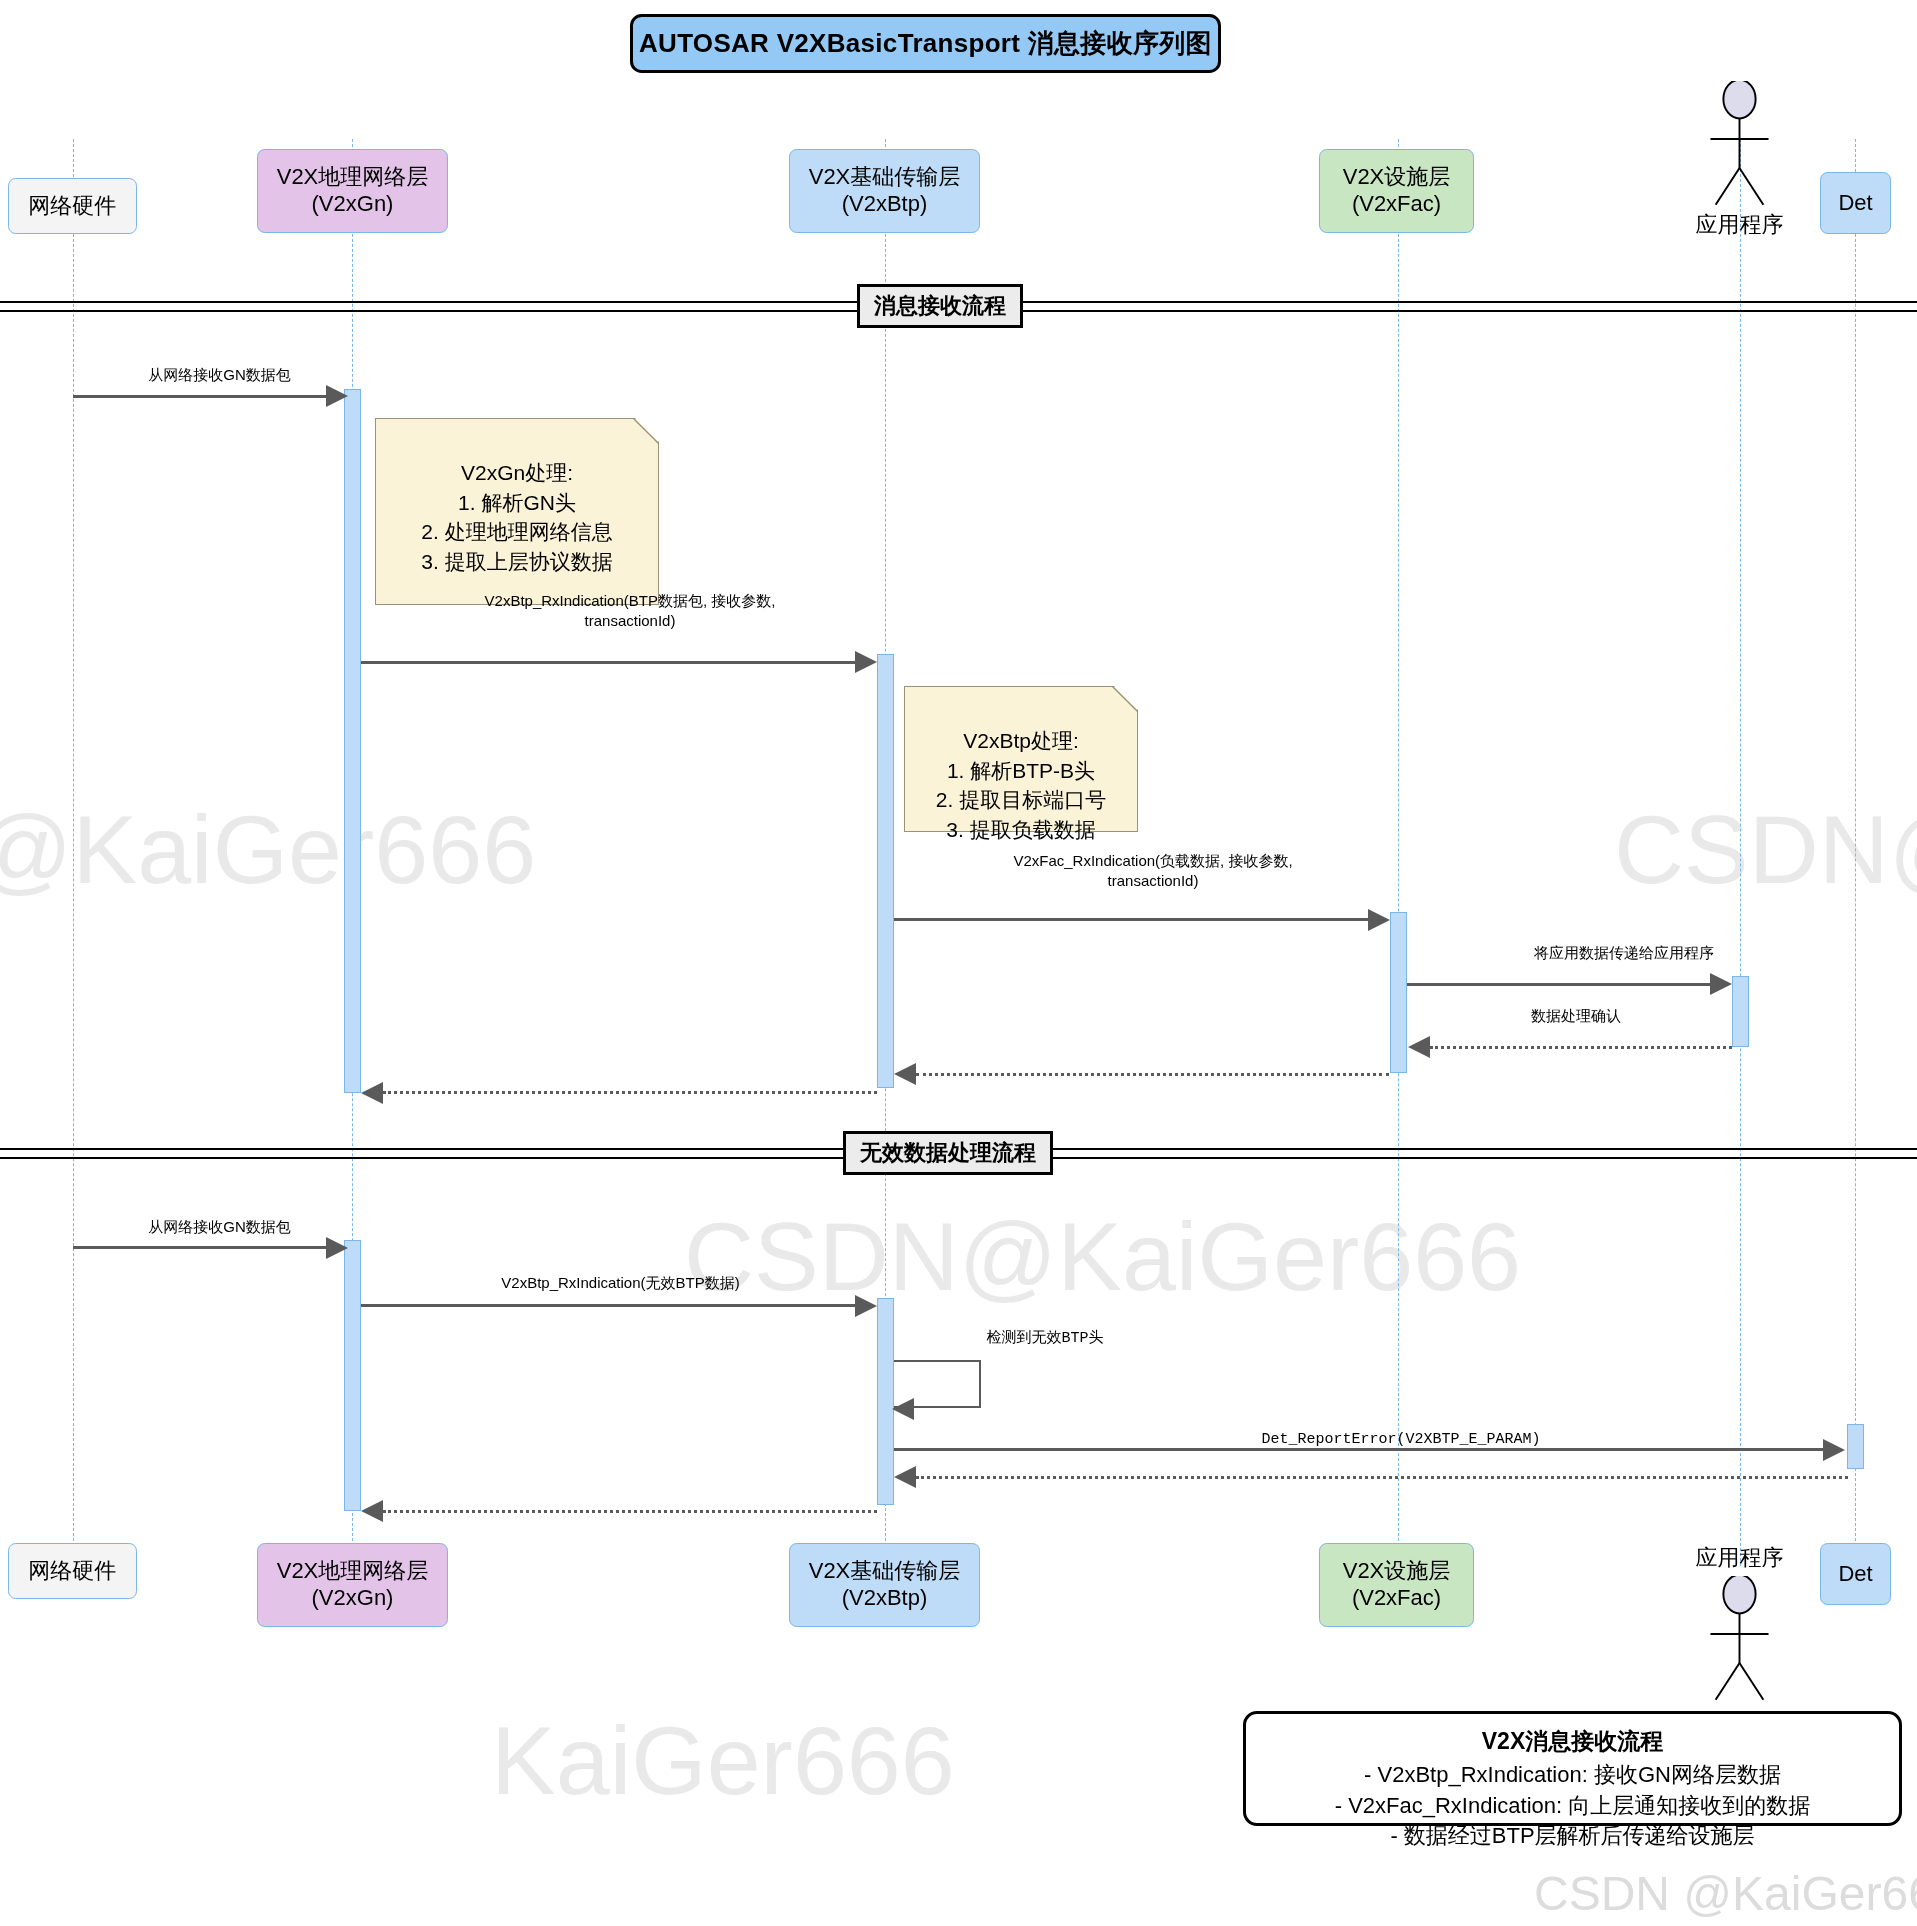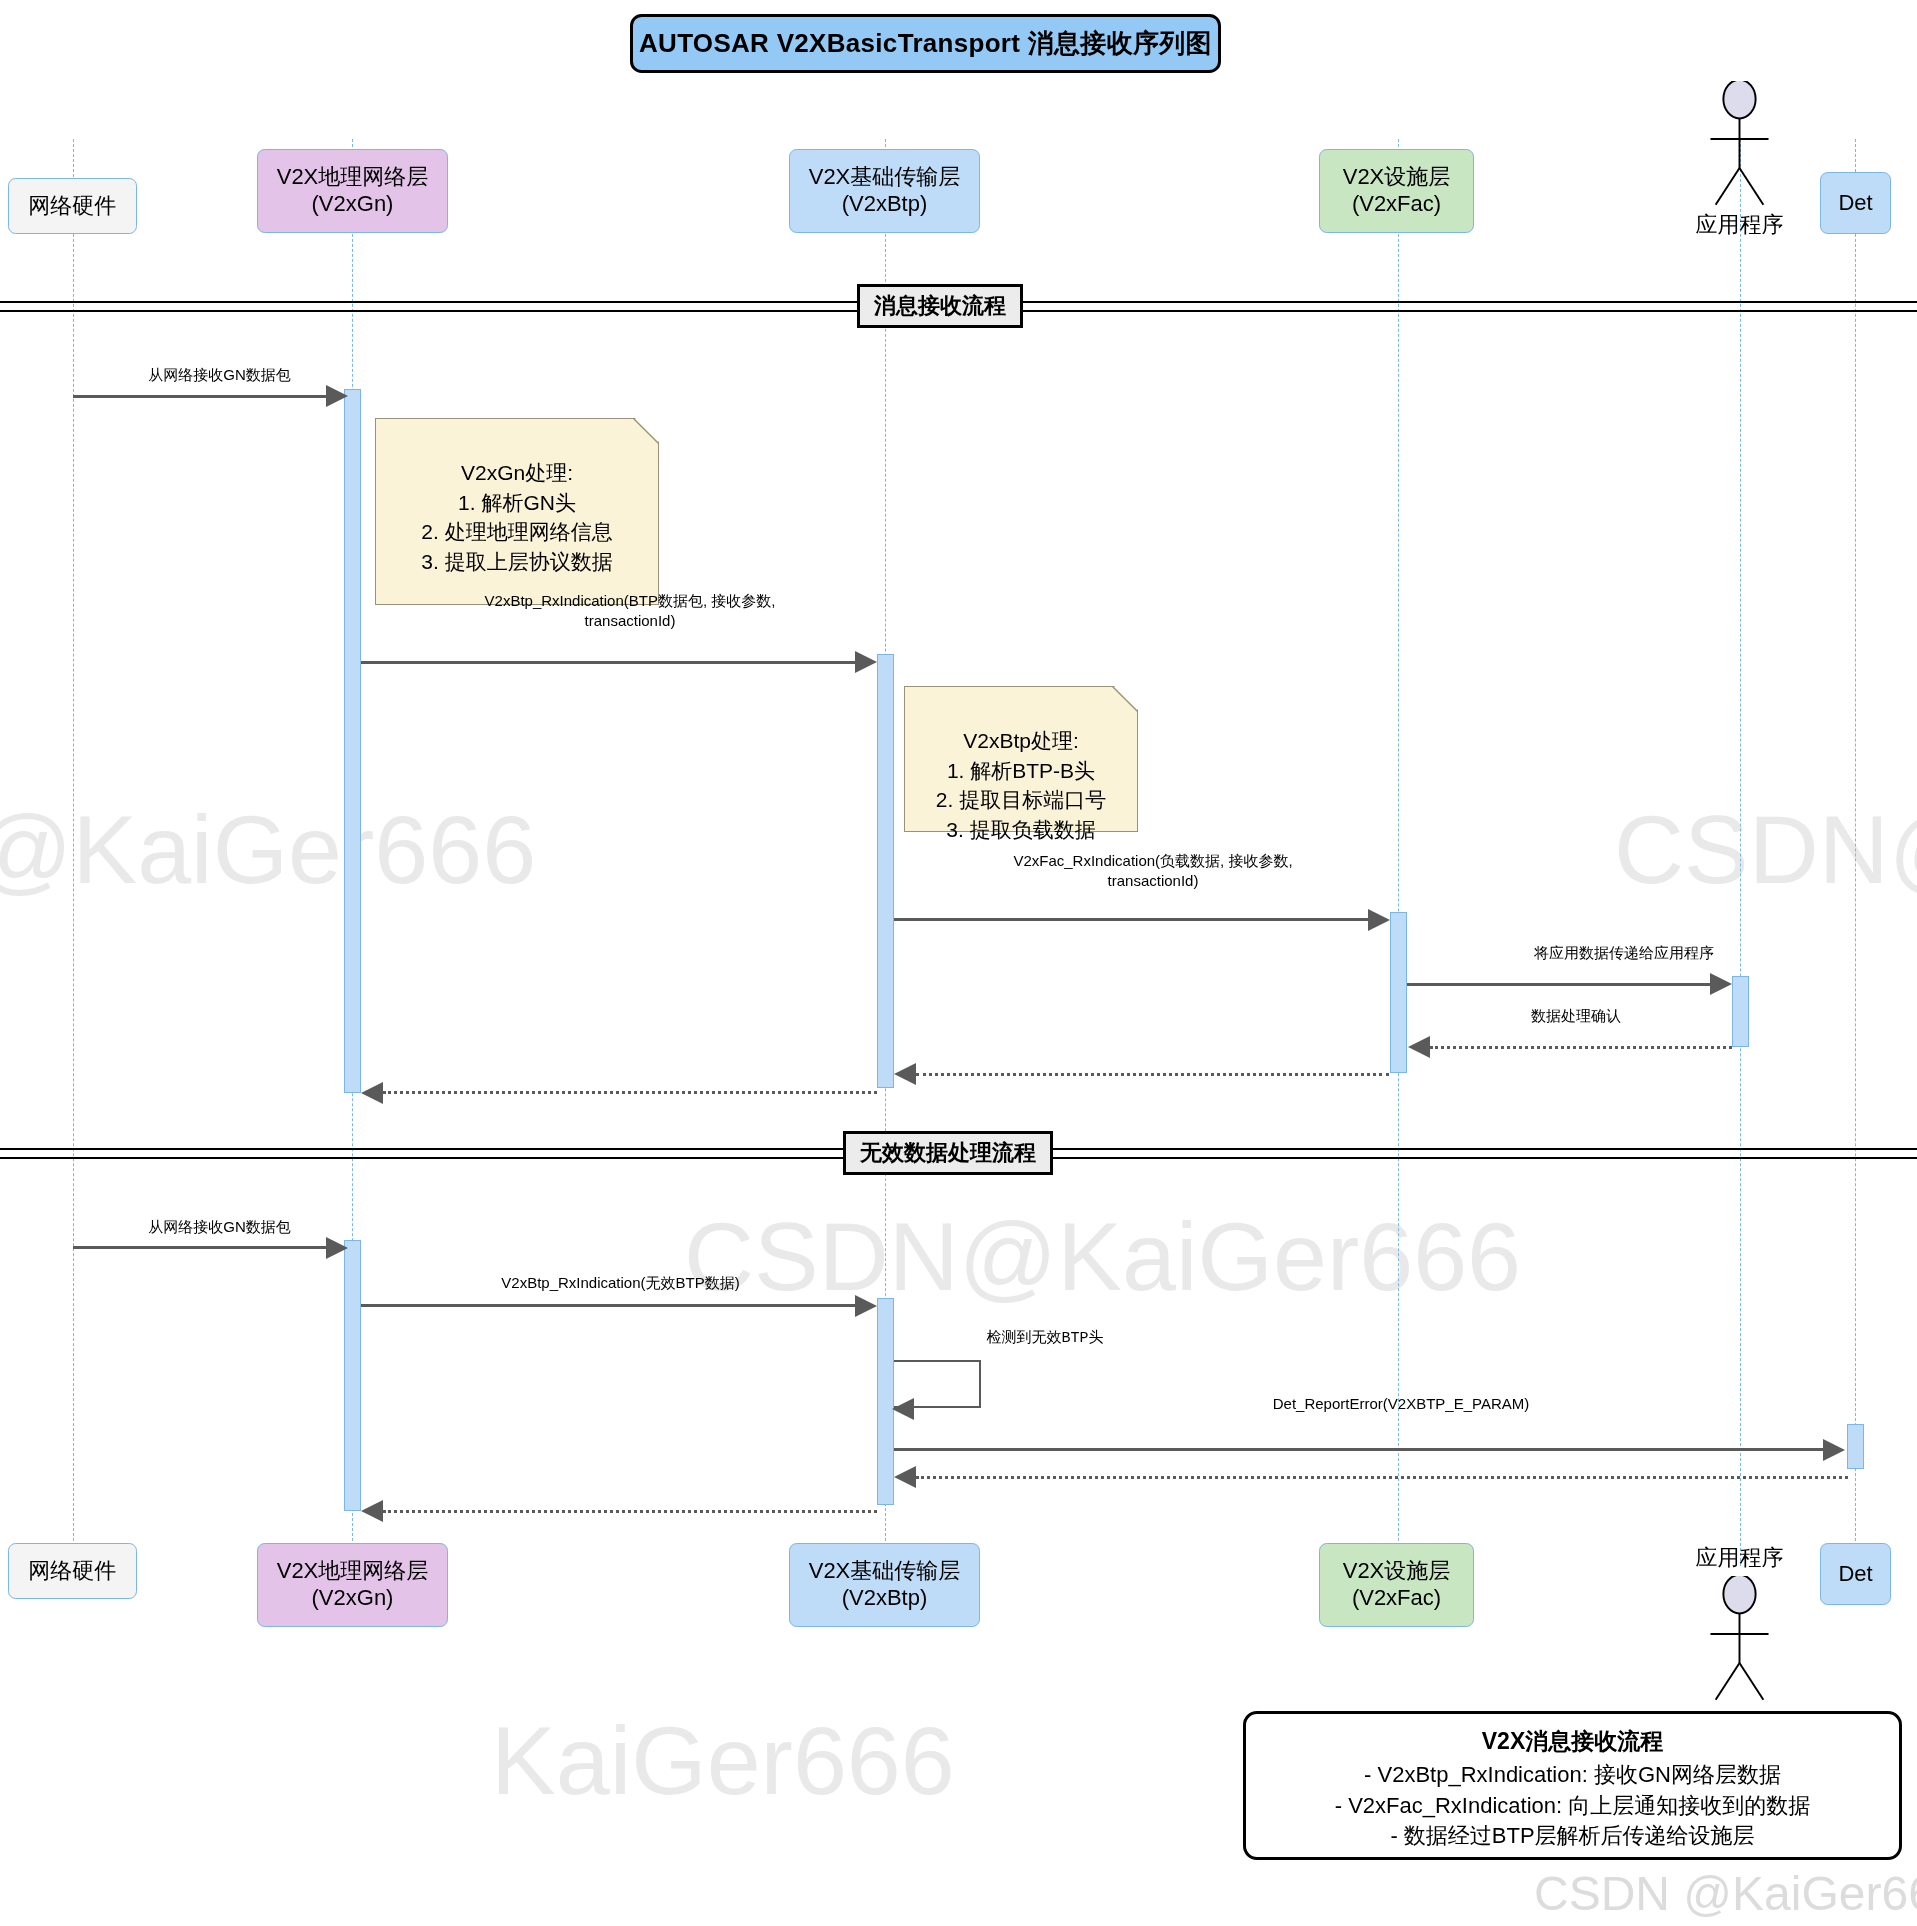--- a/index.html
+++ b/index.html
@@ -327,21 +327,21 @@
   <div class="arrow-r" style="left:326px; top:1237px;"></div>
 
   <div class="msg-label" style="left:362px; top:1273px; width:517px;">V2xBtp_RxIndication(无效BTP数据)</div>
   <div class="msg-line" style="left:361px; top:1304px; width:494px;"></div>
   <div class="arrow-r" style="left:855px; top:1295px;"></div>
 
   <div class="msg-label" style="left:903px; top:1329px; width:284px; text-align:center;font-family:Liberation Mono, monospace;">检测到无效BTP头</div>
   <div class="selfloop" style="left:894px; top:1360px; width:87px; height:48px;"></div>
   <div class="arrow-l" style="left:892px; top:1398px;"></div>
 
-  <div class="msg-label" style="left:1162px; top:1394px; width:478px;">Det_ReportError(V2XBTP_E_PARAM)</div>
+  <div class="msg-label" style="left:1162px; top:1430px; width:478px;font-family:Liberation Mono, monospace;">Det_ReportError(V2XBTP_E_PARAM)</div>
   <div class="msg-line" style="left:894px; top:1448px; width:932px;"></div>
   <div class="arrow-r" style="left:1823px; top:1439px;"></div>
 
   <div class="msg-line dashed" style="left:916px; top:1476px; width:932px;"></div>
   <div class="arrow-l" style="left:894px; top:1466px;"></div>
 
   <div class="msg-line dashed" style="left:383px; top:1510px; width:494px;"></div>
   <div class="arrow-l" style="left:361px; top:1500px;"></div>
 
   <div class="pbox" style="left:7.7px; top:1543px; width:129px; height:56px; background:#f4f4f4;">
@@ -371,21 +371,21 @@
       <line x1="30" y1="90" x2="120" y2="90" stroke="#000" stroke-width="3"></line>
       <line x1="75" y1="135" x2="38" y2="192" stroke="#000" stroke-width="3"></line>
       <line x1="75" y1="135" x2="112" y2="192" stroke="#000" stroke-width="3"></line>
     </svg>
   </div>
 
   <div class="pbox" style="left:1820px; top:1543px; width:71px; height:62px; background:#bedcf7;">
     <span>Det</span>
   </div>
 
-  <div class="legend" style="left:1243px; top:1711px; width:659px; height:149px;">
+  <div class="legend" style="left:1243px; top:1711px; width:659px; height:115px;">
     <div class="legend-title">V2X消息接收流程</div>
     <div class="legend-line">- V2xBtp_RxIndication: 接收GN网络层数据</div>
     <div class="legend-line">- V2xFac_RxIndication: 向上层通知接收到的数据</div>
     <div class="legend-line">- 数据经过BTP层解析后传递给设施层</div>
   </div>
 
 </div>
 
 
 </body></html>

